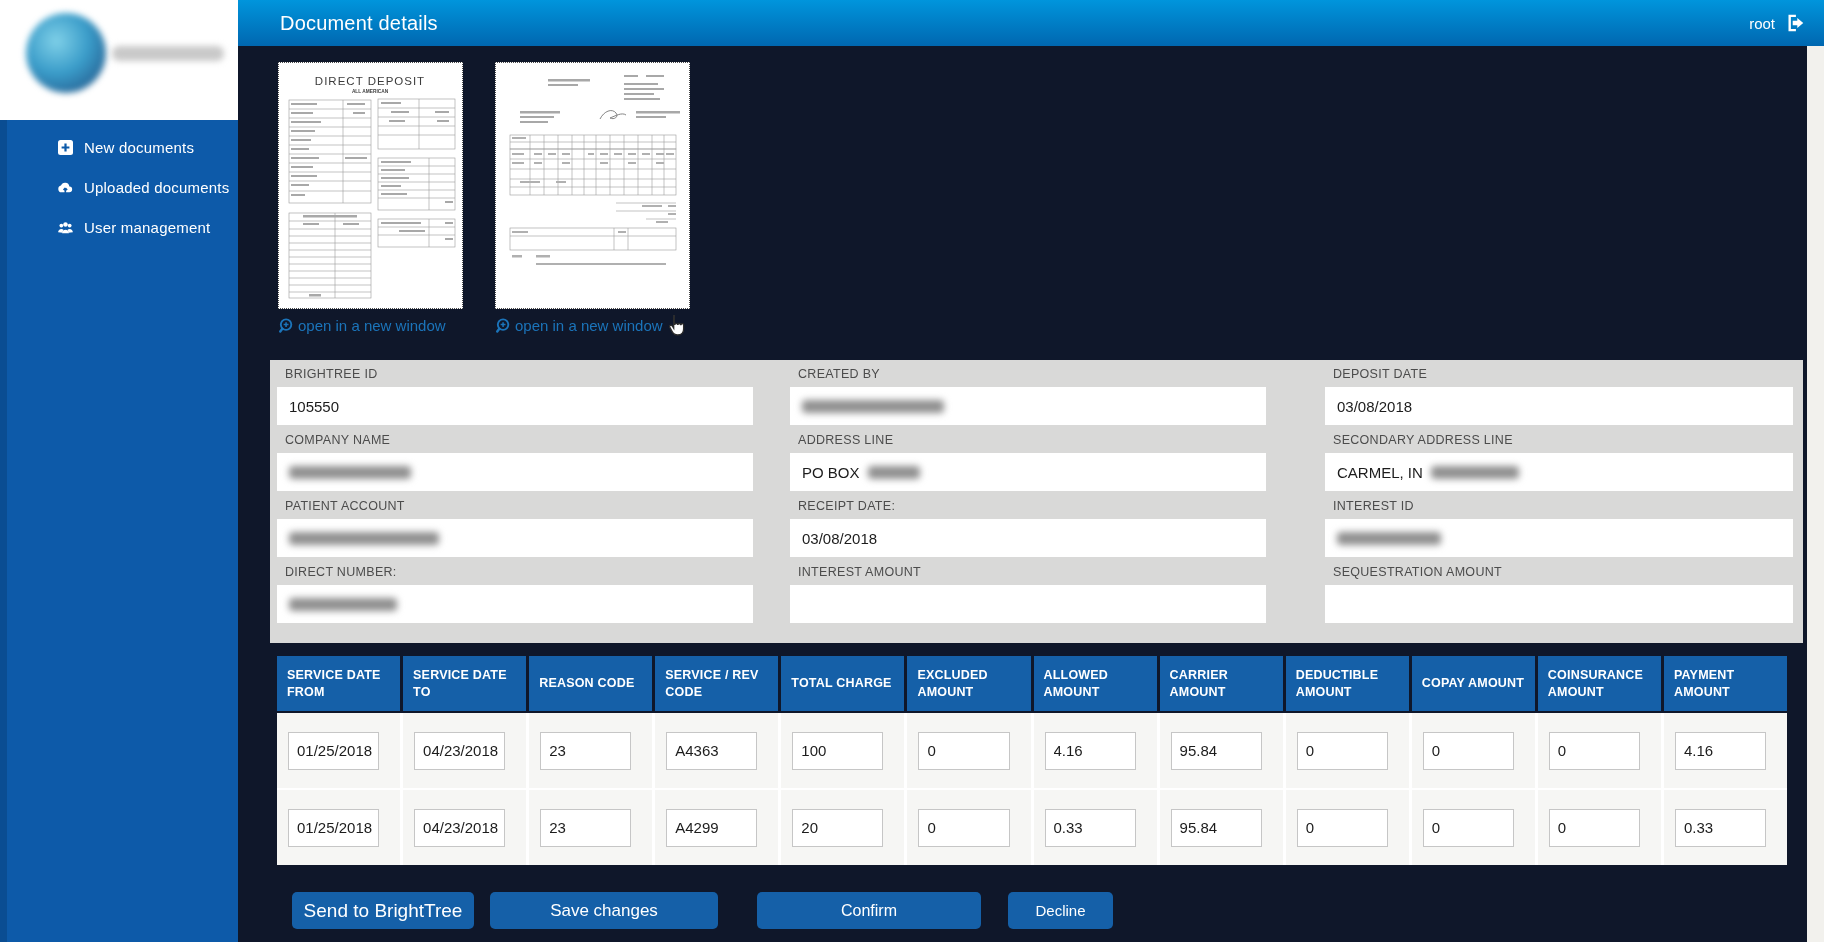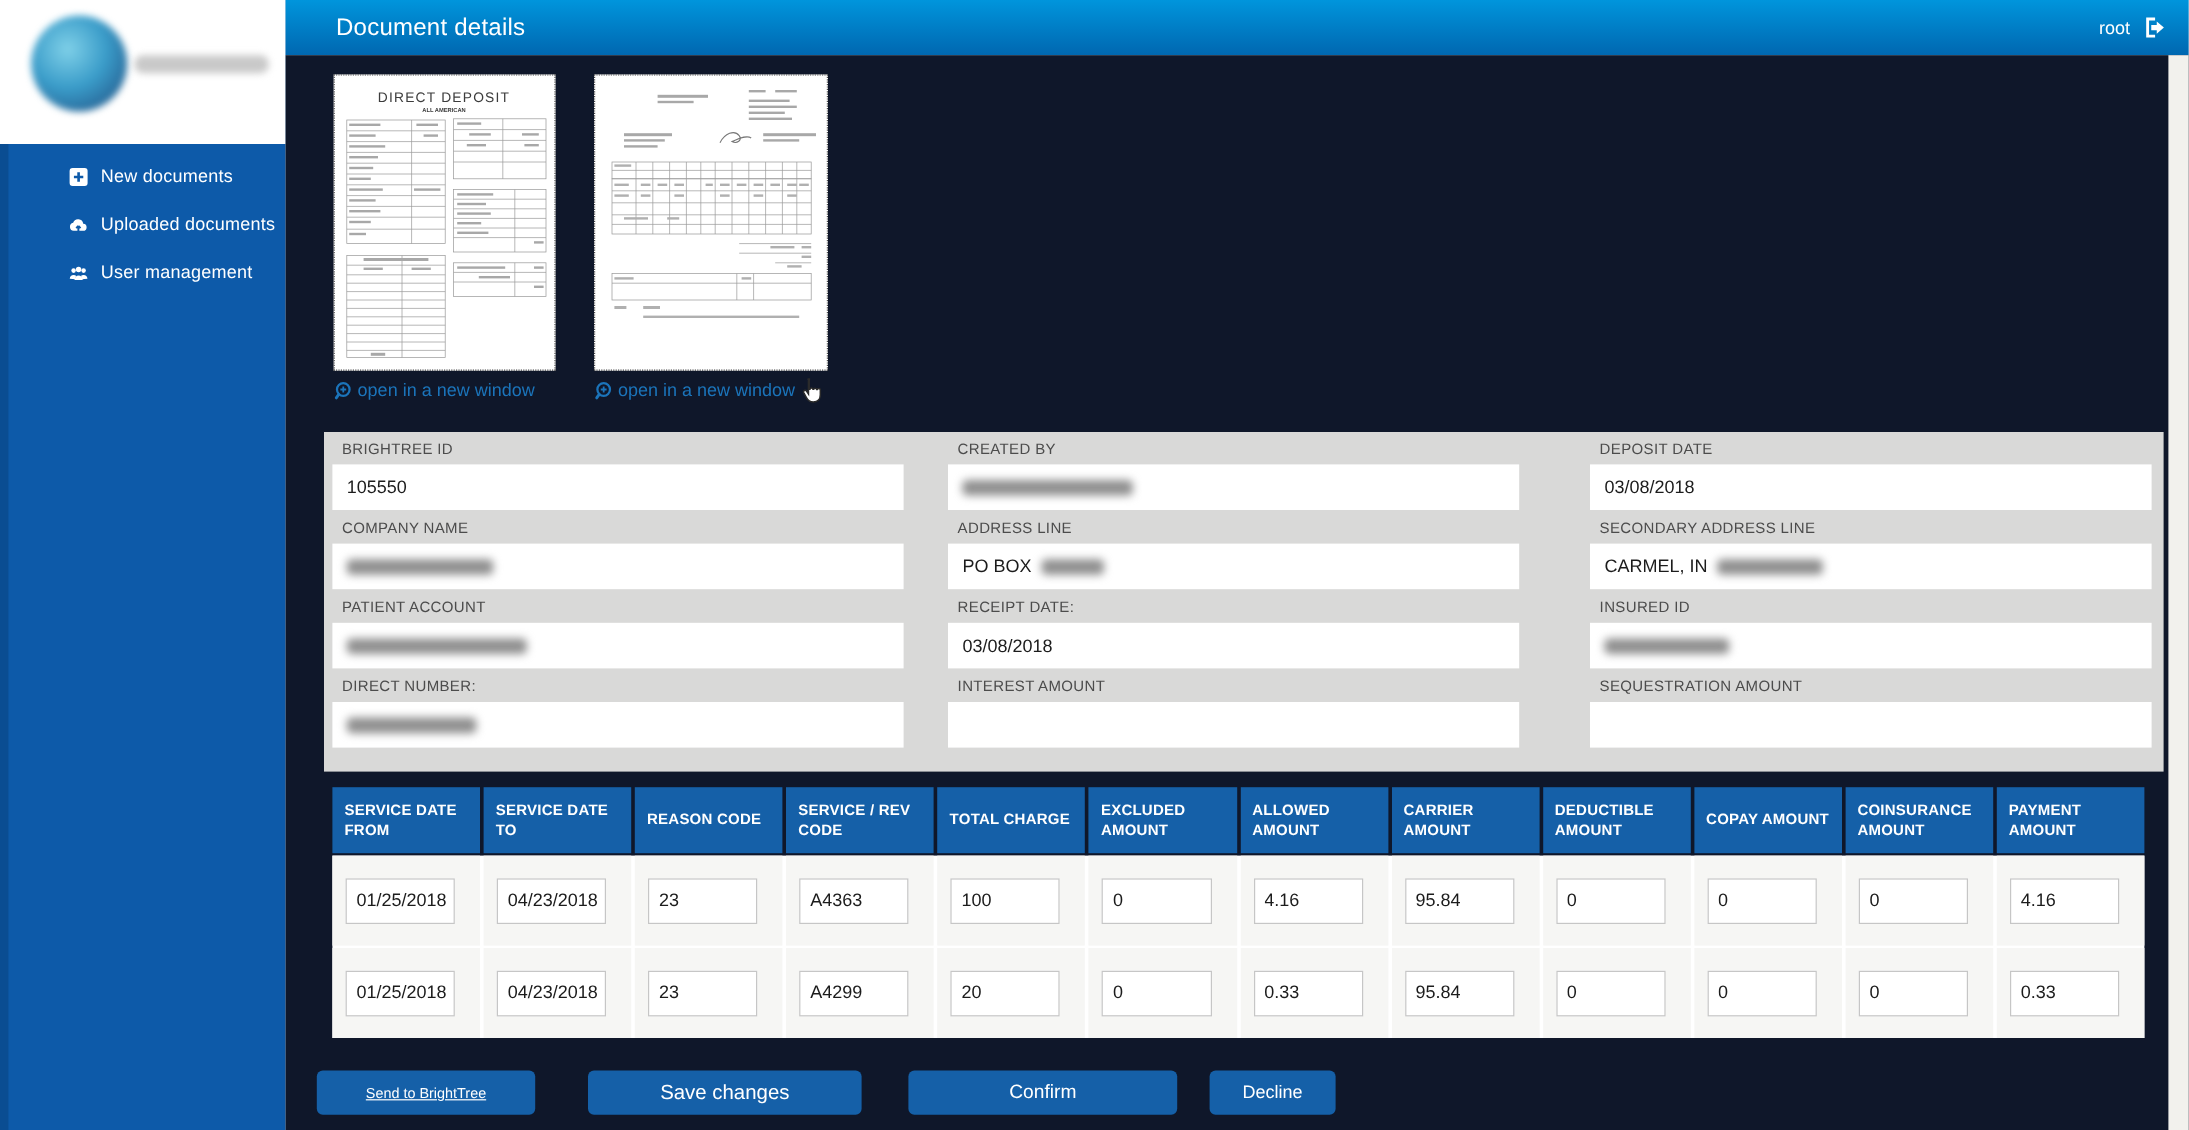--- a/index.html
+++ b/index.html
@@ -70,21 +70,21 @@
             grid-auto-rows:75px; column-gap:3px; row-gap:2px; background:#fff; }
   .td { background:#f6f6f4; display:flex; align-items:center; }
   .cell-input { width:calc(100% - 32px); margin-left:11px; height:38px; background:#fff;
                 border:1px solid #c6c6c6; font-size:15px; color:#1c1c1c; padding-left:8px;
                 font-family:"Liberation Sans", sans-serif; }
 
   
   .actions { position:absolute; left:0; top:846px; width:100%; height:38px; }
   .btn { position:absolute; top:0; height:37px; background:#1560a8; color:#fff; border:0;
          border-radius:5px; cursor:pointer; font-family:"Liberation Sans", sans-serif; }
-  .btn-0 { left:26px;  width:182px; font-size:12px;text-decoration:underline; }
+  .btn-0 { left:54px;  width:182px; font-size:19px; }
   .btn-1 { left:252px; width:228px; font-size:17px; }
   .btn-2 { left:519px; width:224px; font-size:16px; }
   .btn-3 { left:770px; width:105px; font-size:15px; }
 
   
   .doc-title { font-family:"Liberation Sans", sans-serif; fill:#3c3c3c; }
 </style>
 </head>
 <body>
 
@@ -333,21 +333,21 @@
           <input class="fld-input" value="03/08/2018" style="">
         </div>
         <div class="field">
           <div class="fld-label">SECONDARY ADDRESS LINE</div>
           <div class="fld-input">
             <span class="fld-text">CARMEL, IN</span>
             <span class="blur-blob" style="width:88px"></span>
           </div>
         </div>
         <div class="field">
-          <div class="fld-label">INSURED ID</div>
+          <div class="fld-label">INTEREST ID</div>
           <div class="fld-input">
             <span class="blur-blob" style="width:104px"></span>
           </div>
         </div>
         <div class="field">
           <div class="fld-label">SEQUESTRATION AMOUNT</div>
           <input class="fld-input" value="" style="">
         </div>
       </div>
     </section>

